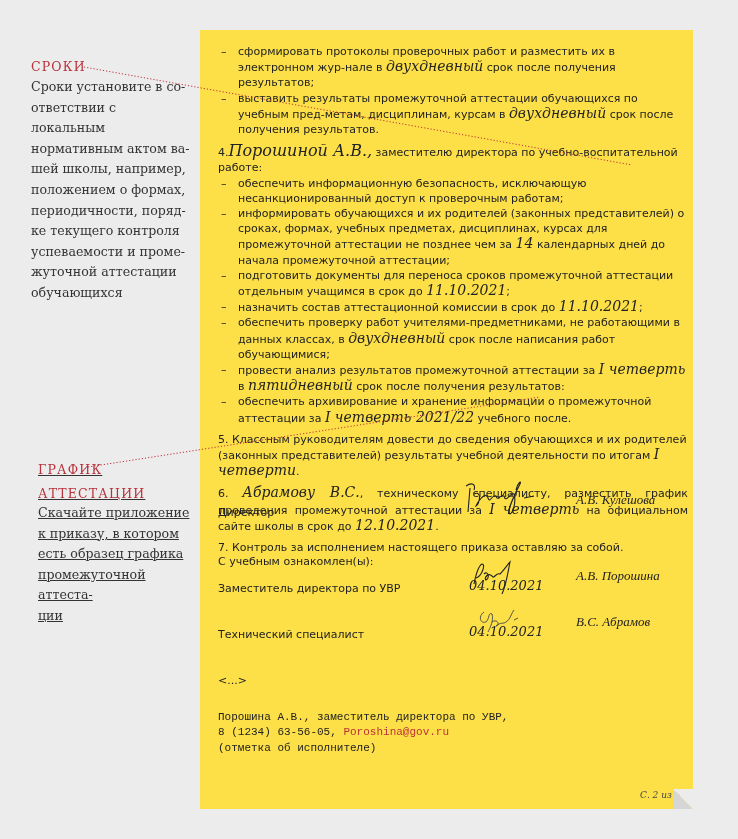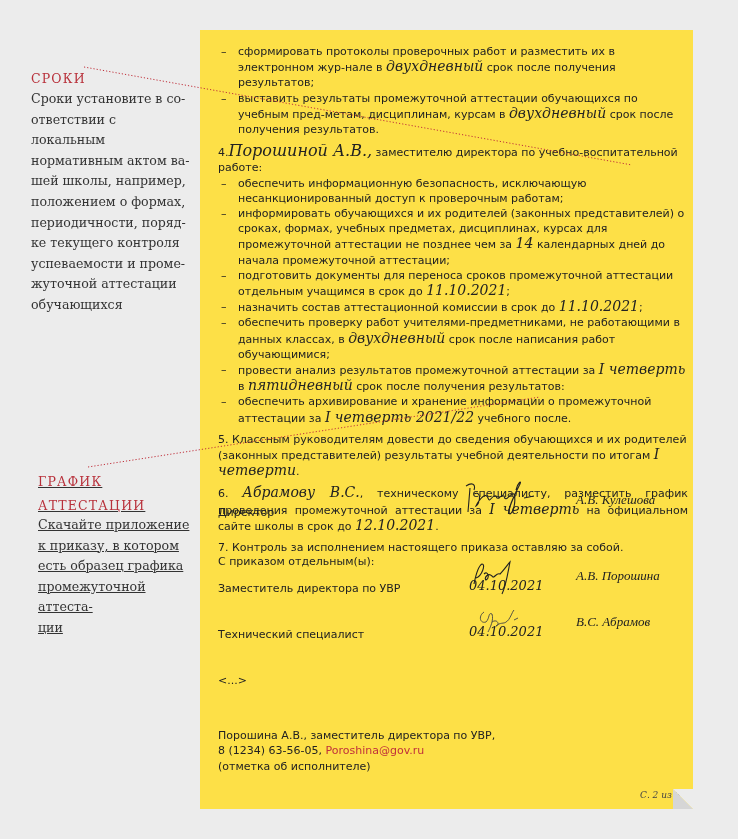--- a/index.html
+++ b/index.html
@@ -1,34 +1,34 @@
 <!DOCTYPE html>
 <html><head>
 <meta charset="utf-8">
 <style>
   html, body { margin:0; padding:0; }
   body { width:738px; height:839px; background:#ececec; position:relative; overflow:hidden;
          font-family:"DejaVu Sans", sans-serif; color:#222; }
   .side { position:absolute; left:31px; width:160px; font-family:"DejaVu Serif","Liberation Serif", serif;
-          font-size:12.6px; line-height:20.6px; color:#333;margin-top:12px; }
+          font-size:12.6px; line-height:20.6px; color:#333; }
   .side .head { color:#b8313b; font-size:12.5px; letter-spacing:1.2px; line-height:20px; }
   .page { position:absolute; left:200px; top:30px; width:493px; height:779px; background:#fde047; }
   .content { position:absolute; left:18px; top:14px; width:470px; font-size:11px; line-height:15.2px; color:#222; }
   .bl { position:relative; padding-left:20px; }
   .bl::before { content:"–"; position:absolute; left:3px; top:0; }
   .it { font-family:"DejaVu Serif","Liberation Serif", serif; font-style:italic; font-size:14px; }
   .para { margin-top:6px; }
   .sig-row { position:absolute; left:18px; width:470px; font-size:11px; }
   .sig-row .role { position:absolute; left:0; top:12px; }
   .sig-row .name { position:absolute; left:358px; top:-2px; font-family:Liberation Serif, serif;
                    font-style:italic; font-size:13px; }
   .sig-row .date { position:absolute; left:251px; top:8px; font-family:"DejaVu Serif","Liberation Serif", serif;
                    font-style:italic; font-size:13px; }
   .sig-row svg { position:absolute; }
-  .footer { position:absolute; left:18px; top:698px; font-size:11px; line-height:15.4px; }
+  .footer { position:absolute; left:18px; top:680px; font-size:11px; line-height:15.4px;font-family:Liberation Mono, monospace; }
   .email { color:#c0303b; }
   .pagenum { position:absolute; left:440px; top:760px; font-family:"DejaVu Serif","Liberation Serif", serif;
              font-style:italic; font-size:9px; color:#444; }
   .dots { position:absolute; left:0; top:0; pointer-events:none; }
 </style>
 </head>
 <body>
 
 <div class="side" style="top:57px;">
   <div class="head">СРОКИ</div>
@@ -87,21 +87,21 @@
 
   <div class="sig-row" style="top:464px;">
     <span class="role">Директор</span>
     <svg style="left:240px; top:-16px;" width="90" height="40" viewBox="0 0 90 40">
       <path d="M8 8 C14 4 18 6 16 12 M12 10 L10 34 M16 16 C24 12 22 26 18 28 C22 20 28 14 30 20 C32 26 34 16 38 18 C40 24 42 16 46 18 C48 26 52 14 56 16 C58 22 56 34 52 36 C48 34 56 18 62 6 C64 2 60 4 58 12 M66 20 L76 18" stroke="#222" stroke-width="1.1" fill="none"></path>
     </svg>
     <span class="name">А.В. Кулешова</span>
   </div>
 
   <div class="sig-row" style="top:513px;">
-    <span class="role">С приказом отдельным(ы):</span>
+    <span class="role">С учебным ознакомлен(ы):</span>
   </div>
 
   <div class="sig-row" style="top:540px;">
     <span class="role">Заместитель директора по УВР</span>
     <svg style="left:252px; top:-10px;" width="60" height="36" viewBox="0 0 60 36">
       <path d="M4 24 C6 14 8 6 12 4 C16 4 12 16 6 18 M14 14 C18 10 20 18 16 20 C14 18 18 12 22 16 C24 20 26 12 30 14 C34 10 38 4 40 2 C38 12 36 26 32 34" stroke="#222" stroke-width="1.1" fill="none"></path>
     </svg>
     <span class="date">04.10.2021</span>
     <span class="name">А.В. Порошина</span>
   </div>

